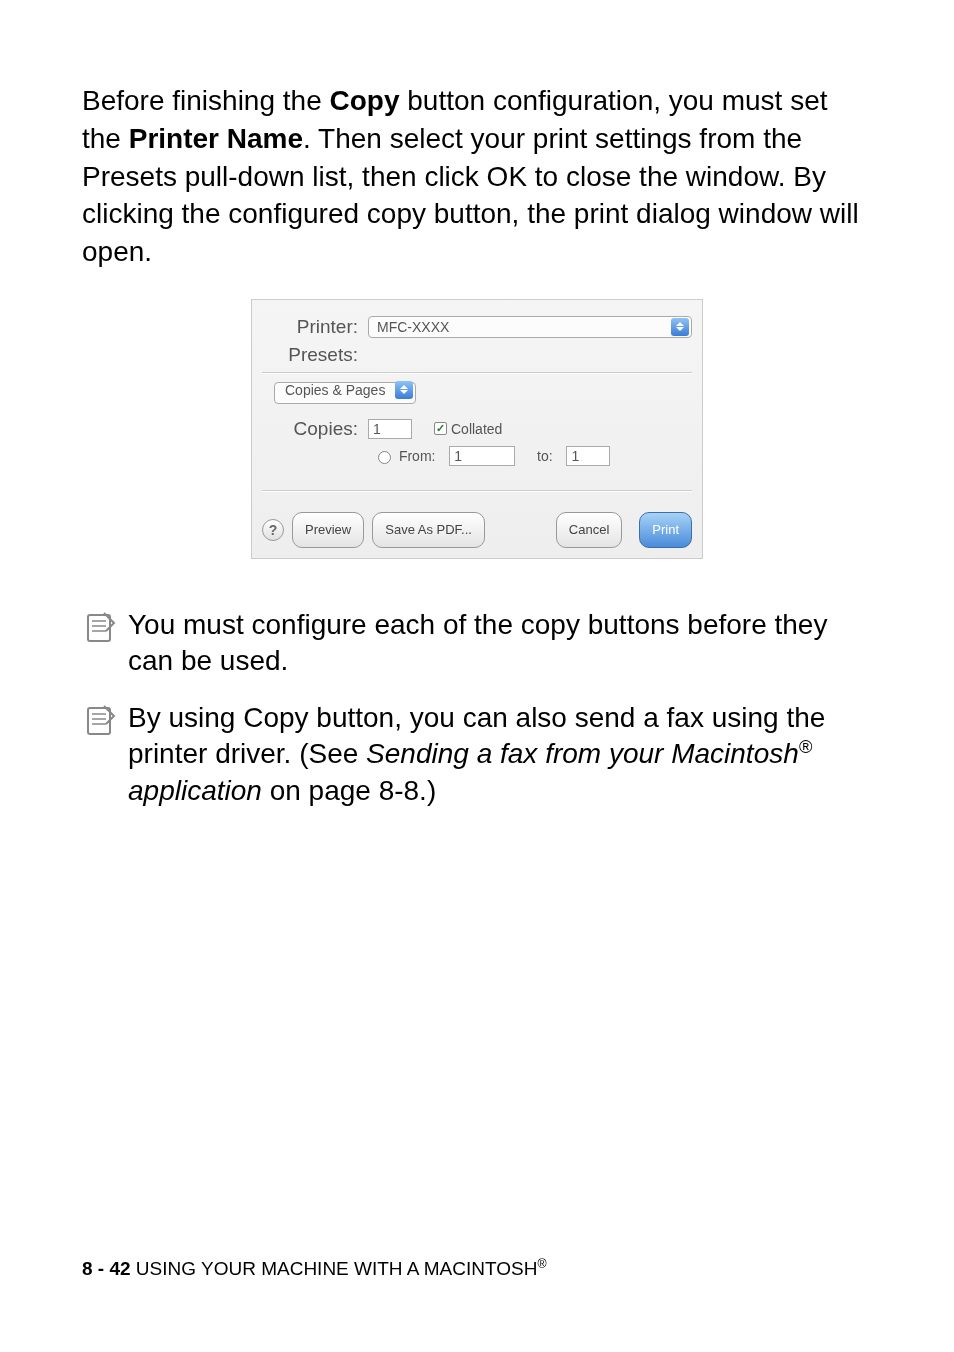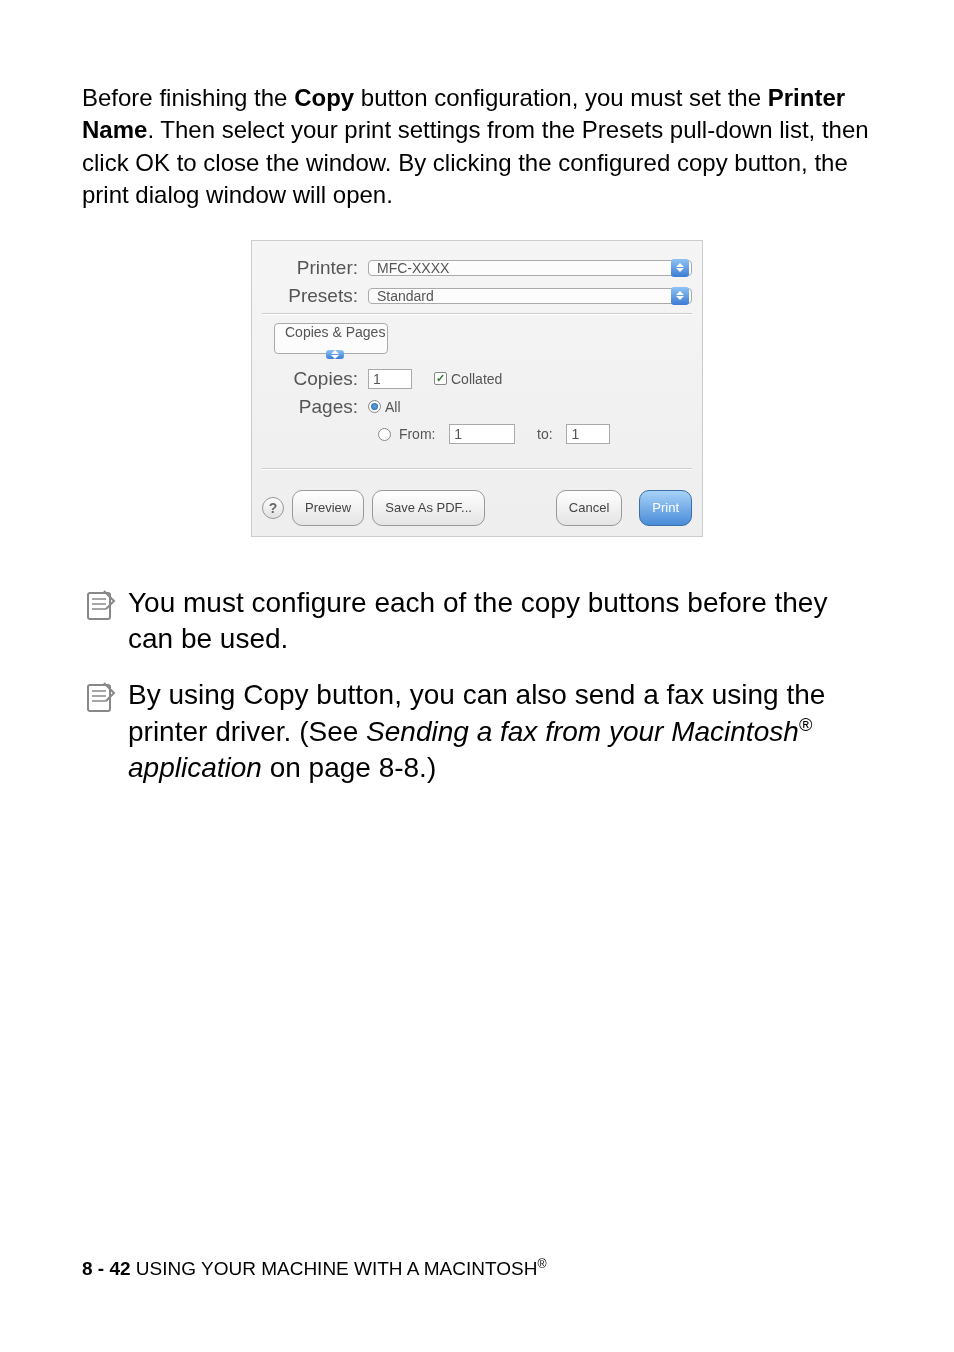--- a/index.html
+++ b/index.html
@@ -1,31 +1,31 @@
 <!DOCTYPE html>
 <html><head>
   <meta charset="utf-8">
   <style>
     * { margin: 0; padding: 0; box-sizing: border-box; }
     body { width: 954px; height: 1352px; font-family: Arial, Helvetica, sans-serif; background: #fff; color: #000; position: relative; }
     .content { padding: 82px 82px 0 82px; }
-    .paragraph { font-size: 24px; line-height: 1.35; margin-bottom: 28px; }
+    .paragraph { font-size: 28px; line-height: 1.35; margin-bottom: 28px; }
     .bold { font-weight: bold; }
     .figure { display: flex; justify-content: center; margin-bottom: 48px; }
     .dialog { width: 452px; border: 1px solid #ccc; background: linear-gradient(#f5f5f5,#eee); padding: 10px 10px 10px 10px; font-size: 14px; color: #555; font-family: "Lucida Grande", Arial, sans-serif; }
     .dialog .row { display: flex; align-items: center; margin: 6px 0; }
     .dialog .label { width: 106px; text-align: right; padding-right: 10px; font-size: 19px; }
-    .macselect { flex: 1; display: flex; align-items: center; justify-content: space-between; background: #fcfcfc; border: 1px solid #aaa; border-radius: 4px; height: 16px; padding: 0 2px 0 8px; box-shadow: 0 1px 0 rgba(255,255,255,0.6) inset; }
+    .macselect { flex: 1; display: flex; align-items: center; justify-content: space-between; background: #fcfcfc; border: 1px solid #aaa; border-radius: 4px; height: 22px; padding: 0 2px 0 8px; box-shadow: 0 1px 0 rgba(255,255,255,0.6) inset; }
     .arrows { width: 18px; height: 18px; background: linear-gradient(#8fc3f4,#3b7dd4); border-radius: 3px; display: flex; flex-direction: column; align-items: center; justify-content: center; gap: 1px; }
     .arrows::before, .arrows::after { content: ""; width: 0; height: 0; border-left: 4px solid transparent; border-right: 4px solid transparent; }
     .arrows::before { border-bottom: 4px solid #fff; }
     .arrows::after { border-top: 4px solid #fff; }
     .divider-line { border-top: 1px solid #ccc; border-bottom: 1px solid #fff; margin: 4px 0 8px 0; }
     .section-select-row { margin: 6px 0 8px 12px; }
-    .section-select { display: inline-flex; align-items: center; background: #fcfcfc; border: 1px solid #aaa; border-radius: 4px; height: 31px; padding: 0 2px 6px 10px; gap: 10px; flex-direction: column; }
+    .section-select { display: inline-flex; align-items: center; background: #fcfcfc; border: 1px solid #aaa; border-radius: 4px; height: 22px; padding: 0 2px 6px 10px; gap: 10px; }
     .textbox { border: 1px solid #aaa; background: #fff; height: 20px; width: 44px; padding: 0 4px; font-size: 14px; color: #555; }
     .textbox.big { width: 66px; }
     .radio, .checkbox { width: 13px; height: 13px; border: 1px solid #888; background: #fff; display: inline-flex; align-items: center; justify-content: center; margin-right: 4px; vertical-align: middle; }
     .radio { border-radius: 50%; }
     .radio.on::after { content: ""; width: 7px; height: 7px; background: radial-gradient(circle,#5fa6e8,#2a5ea0); border-radius: 50%; }
     .checkbox { border-radius: 2px; }
     .checkbox.on::after { content: "✓"; font-size: 11px; color: #2d7b2d; font-weight: bold; line-height: 11px; }
     .indent-block { padding-left: 116px; margin-top: 2px; }
     .btn { display: inline-flex; align-items: center; justify-content: center; background: linear-gradient(#ffffff,#e4e4e4); border: 1px solid #999; border-radius: 10px; height: 36px; padding: 0 12px; font-size: 13px; color: #444; }
     .btn.primary { background: linear-gradient(#a7d2f7,#4a8cd9); color: #fff; border-color: #3b6fa7; }
@@ -55,48 +55,39 @@
       <div class="row">
         <div class="label">Printer:</div>
         <div class="macselect">
           <span>MFC-XXXX</span>
           <span class="arrows"></span>
         </div>
       </div>
 
       <div class="row">
         <div class="label">Presets:</div>
-        <div class="macselect">
-          <span>Standard</span>
-          <span class="arrows"></span>
-        </div>
       </div>
 
       <div class="divider-line"></div>
 
       <div class="section-select-row">
         <div class="section-select">
           <span>Copies &amp; Pages</span>
           <span class="arrows"></span>
         </div>
       </div>
 
       <div class="row" style="margin-top:14px;">
         <div class="label">Copies:</div>
         <input class="textbox" value="1" style="">
         <span style="width:22px;"></span>
         <span class="checkbox on"></span>
         <span>Collated</span>
       </div>
 
-      <div class="row" style="margin-top:4px;">
-        <div class="label">Pages:</div>
-        <span class="radio on"></span>
-        <span>All</span>
-      </div>
 
       <div class="indent-block">
         <span class="radio"></span>
         <span>From:</span>
         <span style="display:inline-block;width:6px;"></span>
         <input class="textbox big" value="1" style="">
         <span style="display:inline-block;width:14px;"></span>
         <span>to:</span>
         <span style="display:inline-block;width:6px;"></span>
         <input class="textbox" value="1" style="">

